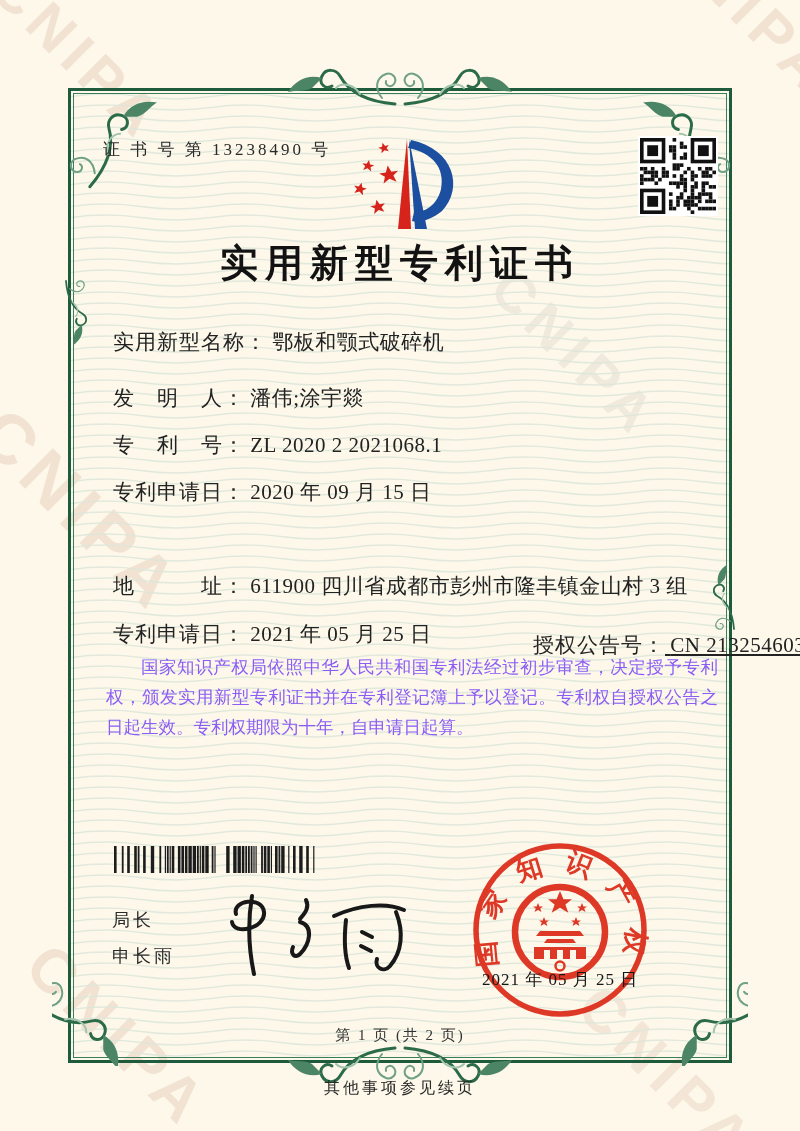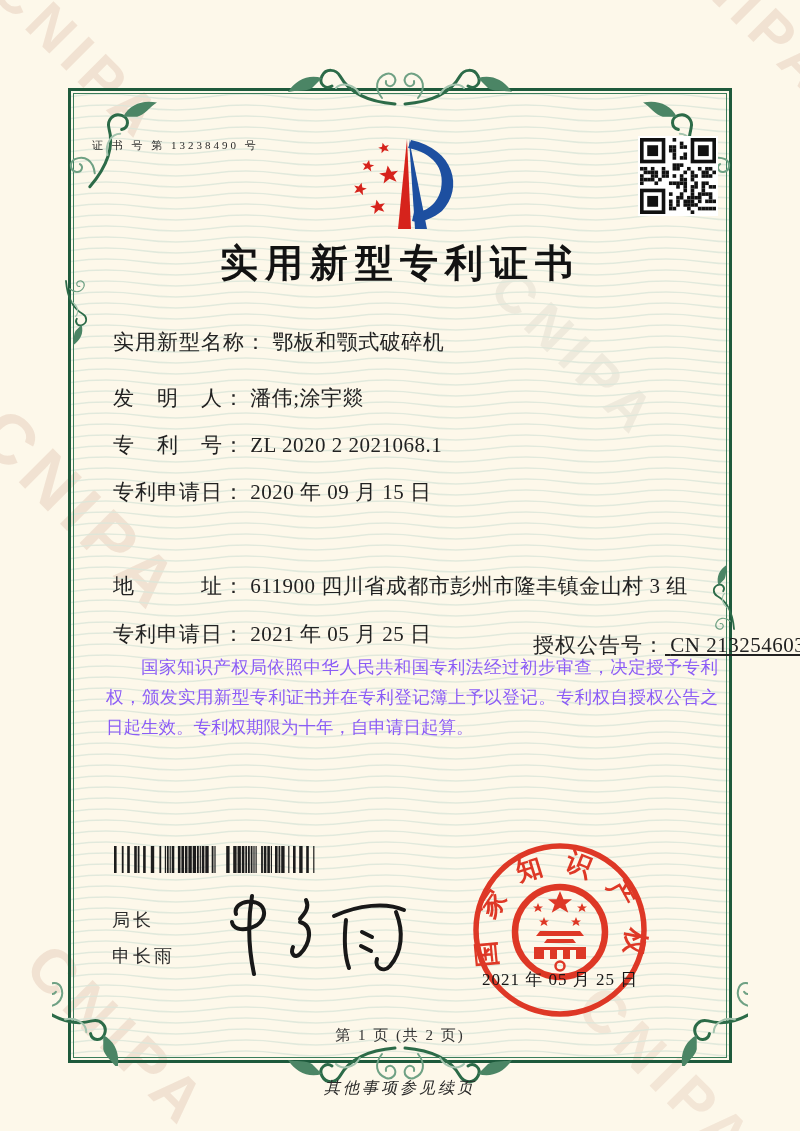--- a/index.html
+++ b/index.html
@@ -11,21 +11,21 @@
       color:rgba(200,152,126,0.22);letter-spacing:8px;transform:rotate(45deg);white-space:nowrap;
       pointer-events:none;z-index:1;}
 
   
   .frame{position:absolute;left:68px;top:88px;width:658px;height:969px;border:3px solid #1e5a3c;z-index:2;}
   .frame-inner{position:absolute;left:2px;top:2px;right:2px;bottom:2px;border:1px solid #3a7d5a;}
   .wave-bg{position:absolute;left:0;top:0;width:100%;height:100%;opacity:.85;}
 
   .content{position:absolute;left:0;top:0;width:800px;height:1131px;z-index:3;color:#1d1d1d;}
 
-  .cert-no{position:absolute;left:92px;top:138px;font-size:11px;letter-spacing:3px;color:#2a2a2a;}
+  .cert-no{position:absolute;left:103px;top:138px;font-size:17px;letter-spacing:3px;color:#2a2a2a;}
   .logo{position:absolute;left:338px;top:128px;width:130px;height:110px;}
   .qr{position:absolute;left:638px;top:136px;width:76px;height:76px;background:#fff;padding:2px;}
 
   .title{position:absolute;left:0;top:238px;width:800px;text-align:center;font-size:38px;font-weight:bold;
          letter-spacing:7px;color:#121212;}
 
   .field-row{position:absolute;left:113px;font-size:21px;color:#222;white-space:nowrap;}
   .f-label{display:inline-block;min-width:112px;letter-spacing:1px;}
   .f-value{letter-spacing:.5px;}
   .grant-right{position:absolute;left:420px;top:11px;text-decoration:underline;}
@@ -40,21 +40,21 @@
           color:#2a2a2a;letter-spacing:3px;}
   .signature{position:absolute;left:218px;top:886px;width:210px;height:100px;}
 
   .seal{position:absolute;left:464px;top:836px;width:192px;height:192px;opacity:.95;}
   .seal-date{position:absolute;left:452px;top:968px;width:216px;text-align:center;font-size:17px;
              color:#161616;letter-spacing:1px;z-index:4;}
 
   .page-no{position:absolute;left:0;top:1026px;width:800px;text-align:center;font-size:15px;color:#333;
            letter-spacing:2px;}
   .foot-note{position:absolute;left:0;top:1078px;width:800px;text-align:center;font-size:16px;color:#2a2a2a;
-             letter-spacing:3px;font-style:italic;}
+             letter-spacing:3px;}
 
   .orn{position:absolute;z-index:2;pointer-events:none;}
 </style>
 </head>
 <body>
 
 <div class="page">
 
   <svg width="0" height="0" style="position:absolute" aria-hidden="true">
     <defs>

